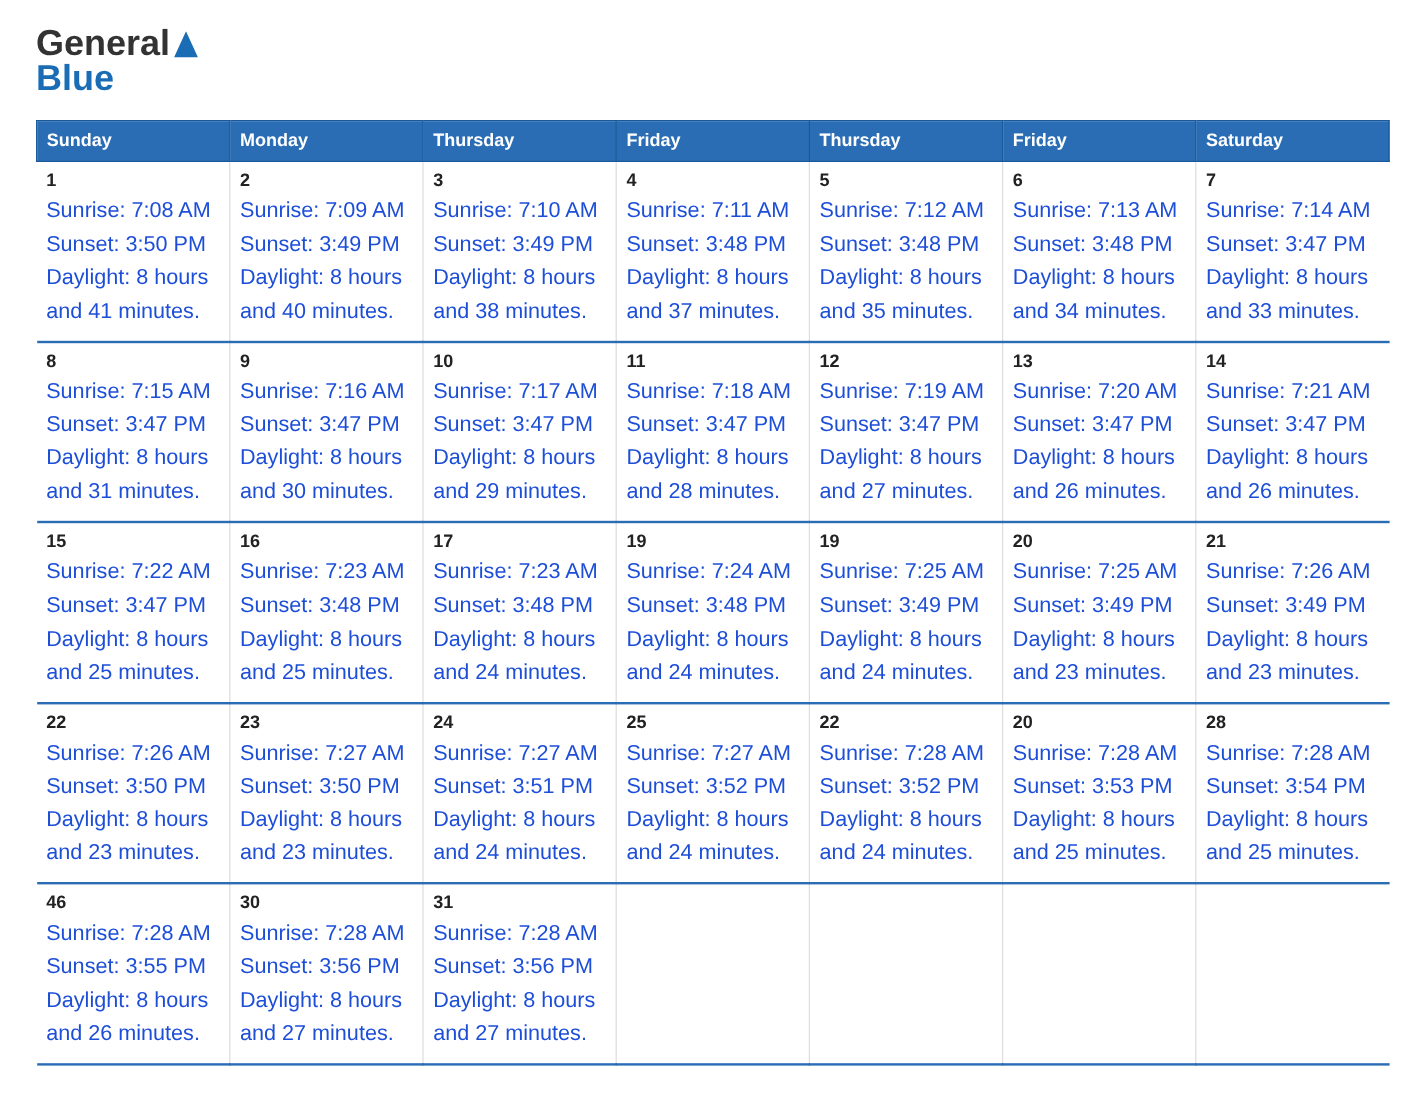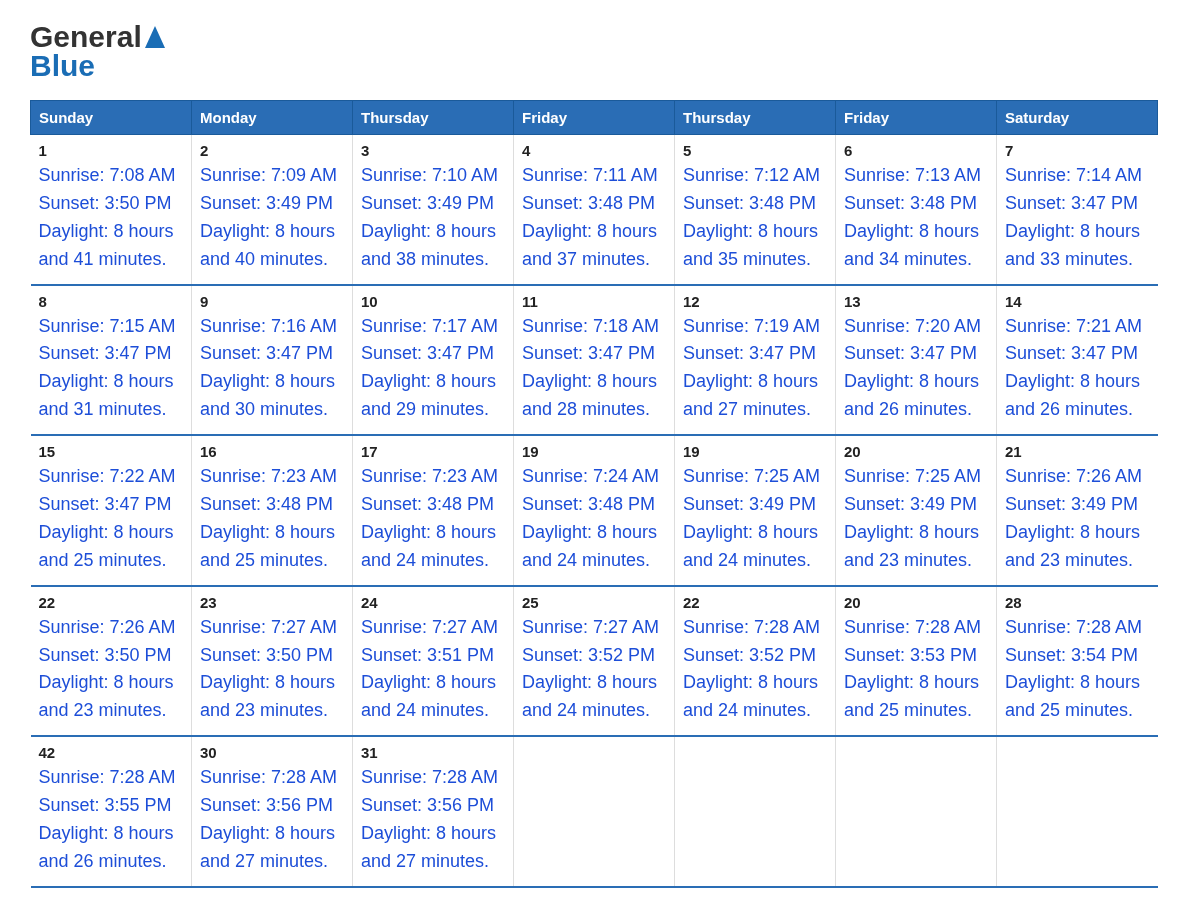--- a/index.html
+++ b/index.html
@@ -387,21 +387,21 @@
         <div class="day-info">
           Sunrise: 7:28 AM<br>
           Sunset: 3:54 PM<br>
           Daylight: 8 hours<br>
           and 25 minutes.
         </div>
       </td>
       </tr>
       <tr>
         <td>
-        <span class="day-number">42</span>
+        <span class="day-number">46</span>
         <div class="day-info">
           Sunrise: 7:28 AM<br>
           Sunset: 3:55 PM<br>
           Daylight: 8 hours<br>
           and 26 minutes.
         </div>
       </td>
         <td>
         <span class="day-number">30</span>
         <div class="day-info">

